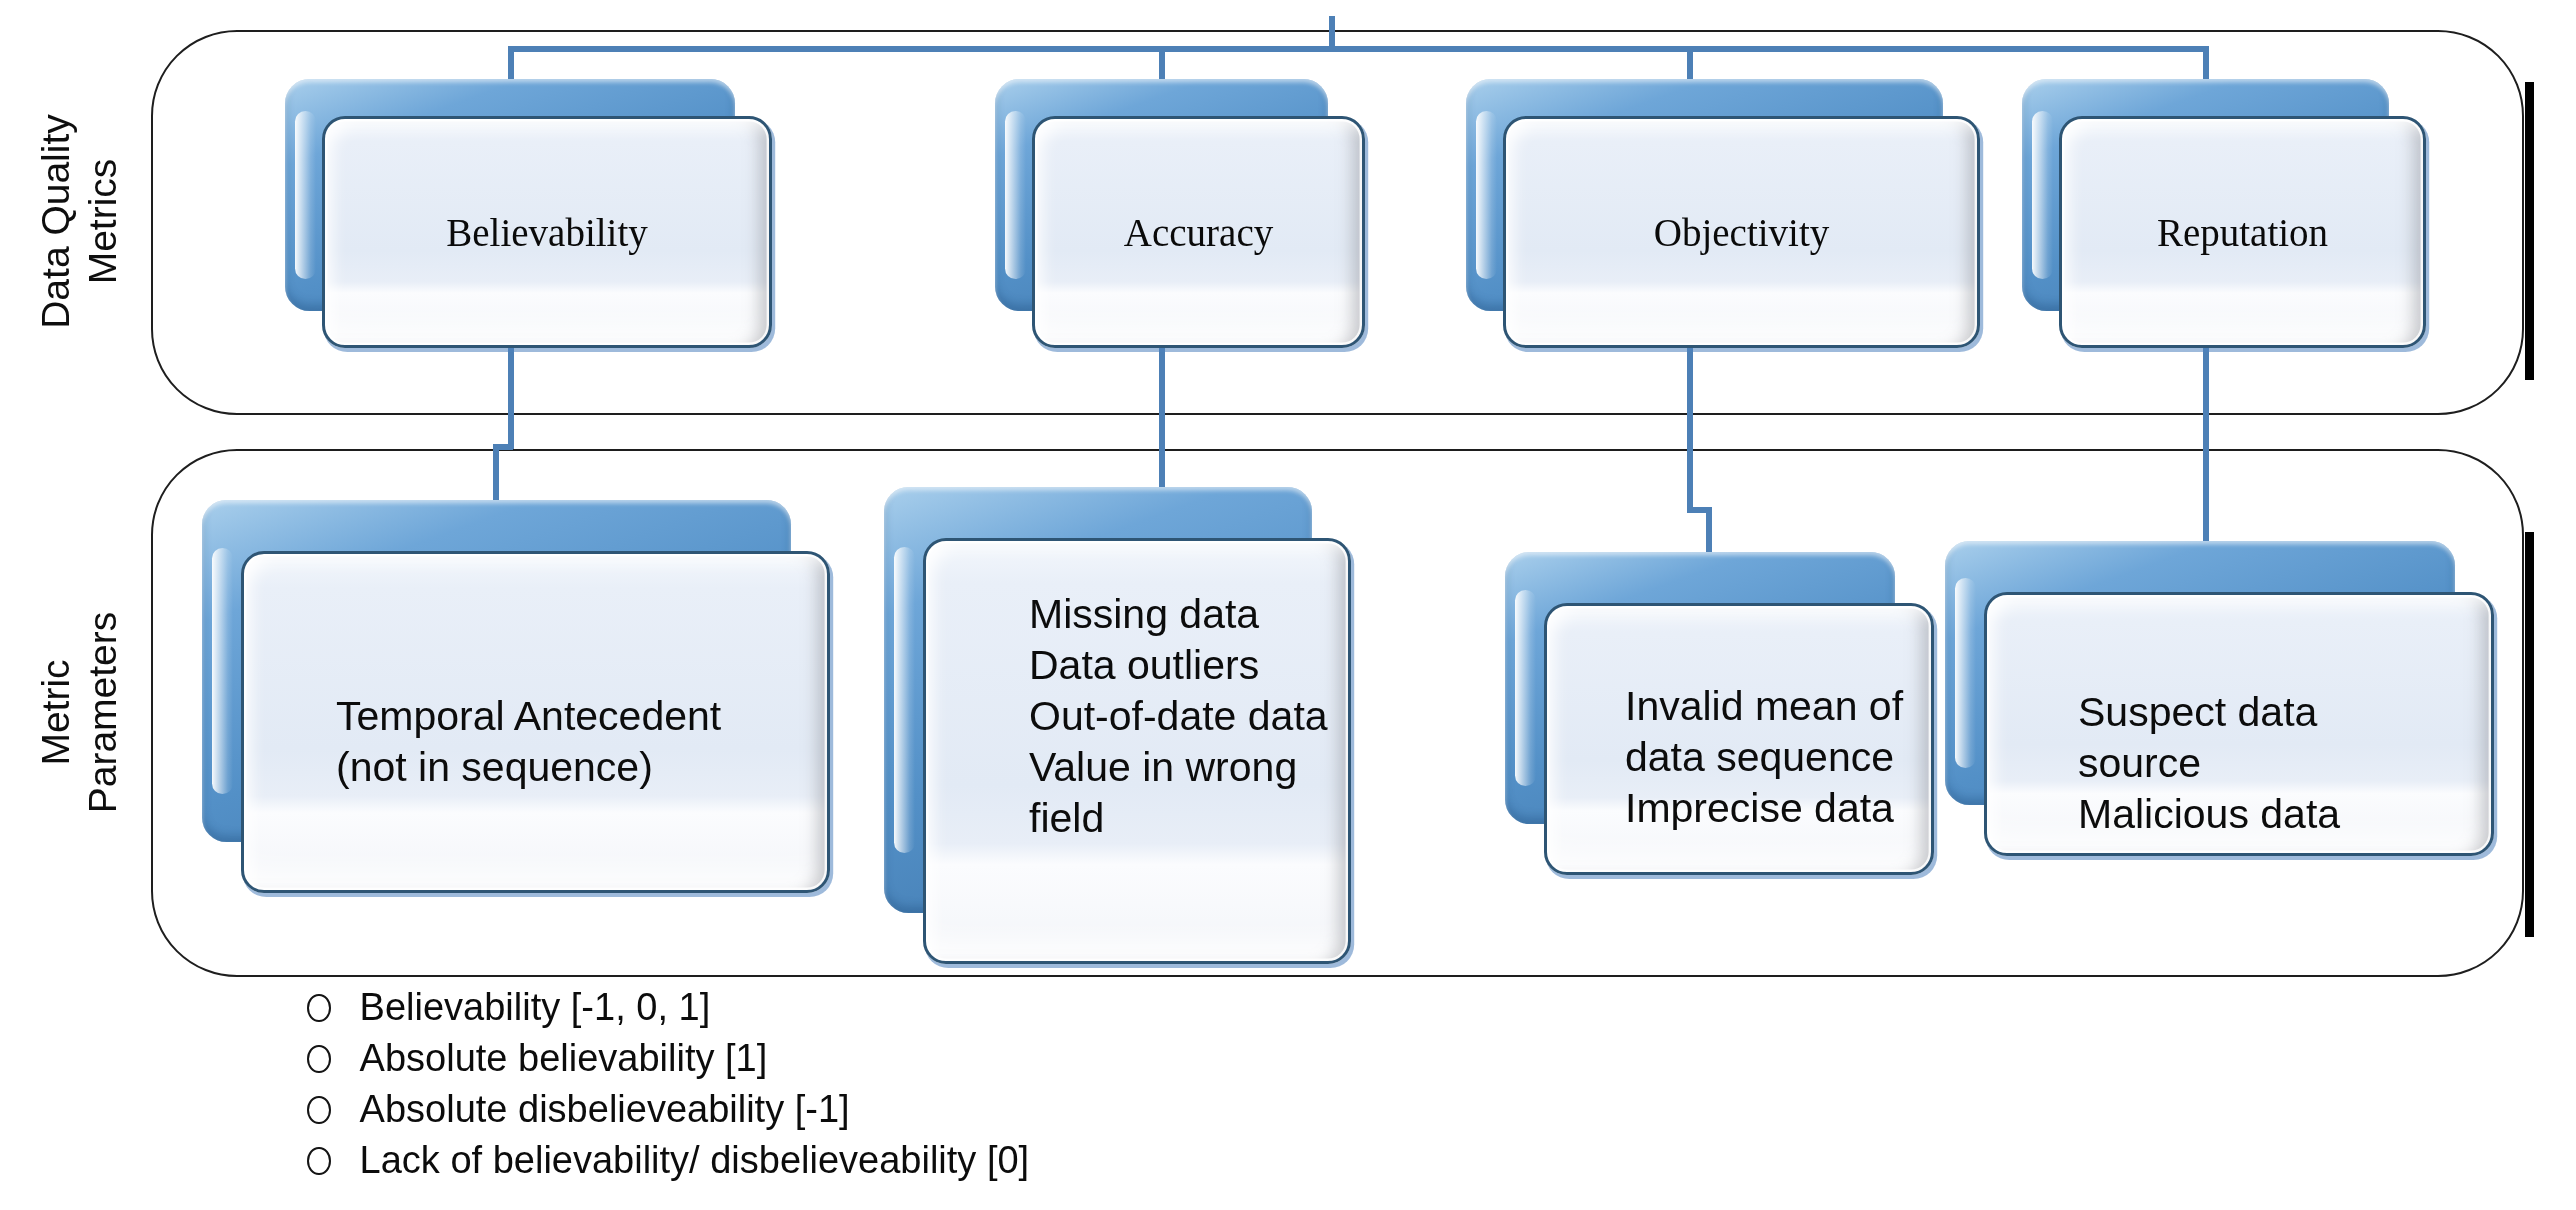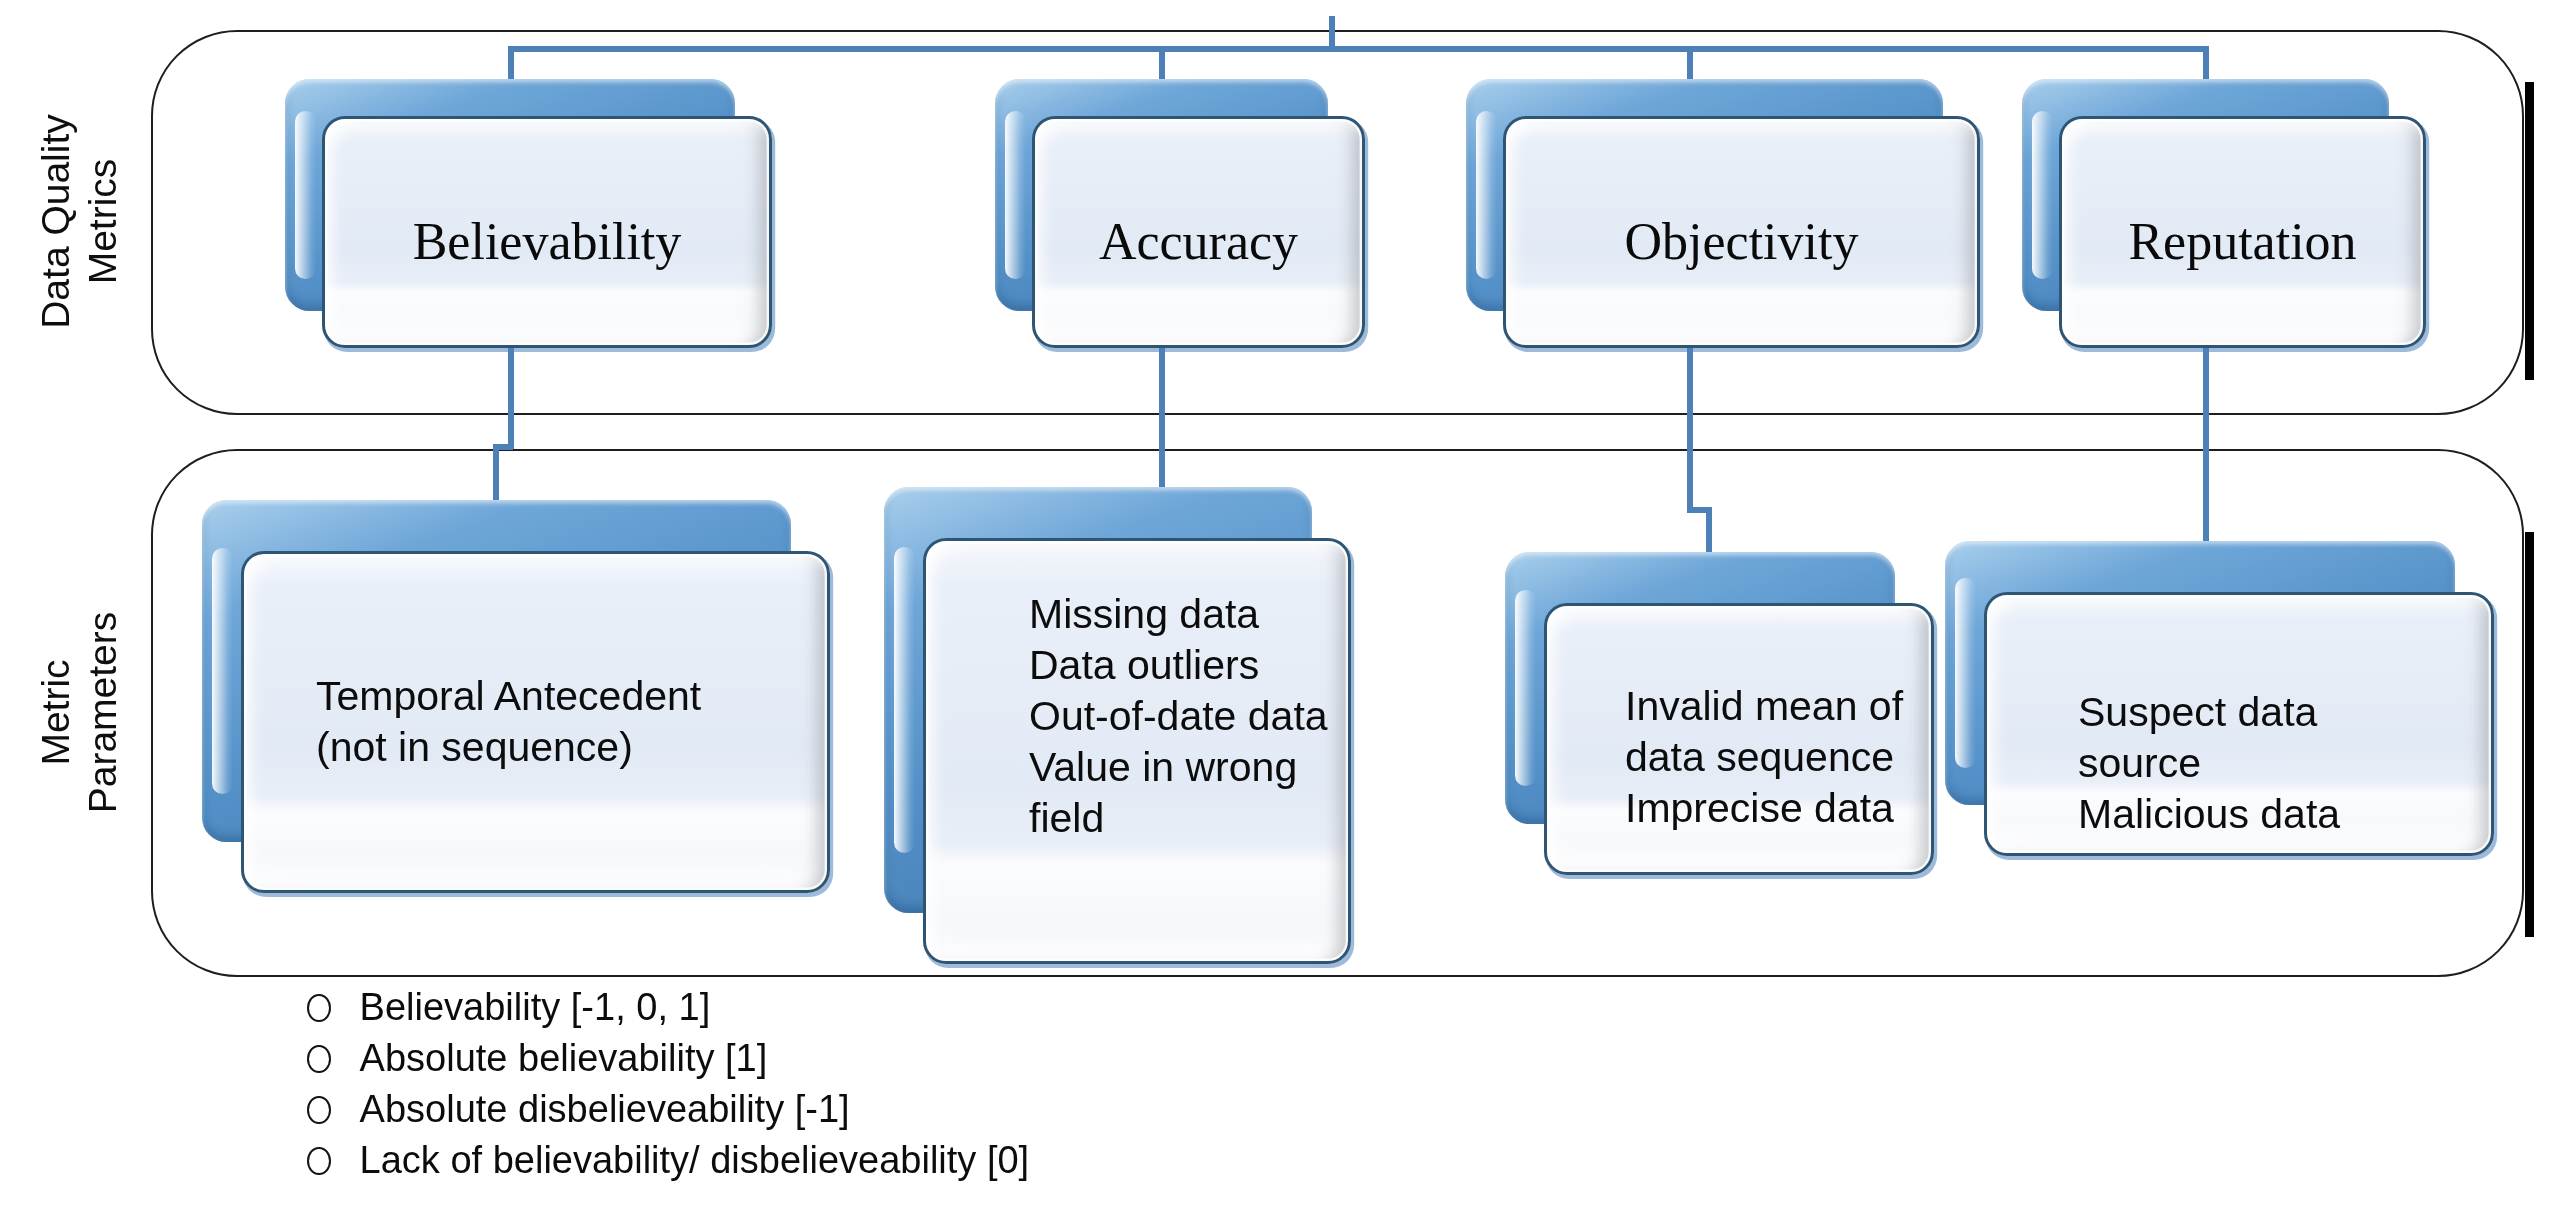--- a/index.html
+++ b/index.html
@@ -30,38 +30,38 @@
       background:linear-gradient(90deg,rgba(255,255,255,.95),rgba(255,255,255,.15) 75%,rgba(255,255,255,0));}
   .box3d .front{position:absolute;left:0;top:0;width:100%;height:100%;
       border:3.3px solid #2e5574;border-radius:23px;box-sizing:border-box;
       background:linear-gradient(180deg,#f3f7fc 0%,#e9eff8 10%,#e2eaf5 58%,#e8eef7 72%,#fbfcfe 77%,#f3f5f9 100%);
       box-shadow:inset 0 0 0 2.4px rgba(255,255,255,.85),
                  inset 13px 13px 16.3px -6.5px rgba(255,255,255,.95),
                  inset -16.3px 0 14.7px -6.5px rgba(150,152,158,.5),
                  inset 0 -38px 28px -19.6px rgba(255,255,255,.9),
                  2.4px 3.3px 0 0.8px rgba(79,129,189,.55);}
   .box3d .title{position:absolute;left:0;top:0;width:100%;height:100%;display:flex;align-items:center;justify-content:center;
-      font-family:"Liberation Serif", serif;font-size:52px;color:#0a0a0a;z-index:2;margin-top:9px;}
+      font-family:"Liberation Serif", serif;font-size:39px;color:#0a0a0a;z-index:2;}
 
   
   .mb-believability{left:322px;top:116px;width:450px;height:232px;}
   .mb-accuracy    {left:1032px;top:116px;width:333px;height:232px;}
   .mb-objectivity {left:1503px;top:116px;width:477px;height:232px;}
   .mb-reputation  {left:2059px;top:116px;width:367px;height:232px;}
 
   
   .pb{--ox:-39px;--oy:-51px;}
   .pb-believability{left:241px;top:551px;width:589px;height:342px;}
   .pb-accuracy    {left:923px;top:538px;width:428px;height:426px;}
   .pb-objectivity {left:1544px;top:603px;width:390px;height:272px;}
   .pb-reputation  {left:1984px;top:592px;width:510px;height:264px;}
 
   .params{position:absolute;left:0;top:0;width:100%;height:100%;box-sizing:border-box;z-index:2;
           display:flex;flex-direction:column;justify-content:center;}
-  .pb-believability .params{padding-left:38px;}
+  .pb-believability .params{padding-left:58px;margin-top:20px;}
   .pb-accuracy .params{padding-left:69px;padding-bottom:69px;}
   .pb-objectivity .params{padding-left:44px;padding-top:37px;}
   .pb-reputation .params{padding-left:57px;padding-top:79px;}
   .pi{display:flex;}
   .dotcol{flex:0 0 37px;padding-top:18px;}
   .dot{width:12.2px;height:12.2px;border-radius:50%;background:#121212;}
   .pt{white-space:pre-line;font-size:41px;line-height:51px;color:#0c0c0c;}
 
   
   .legend{position:absolute;left:307px;top:982px;z-index:2;}

